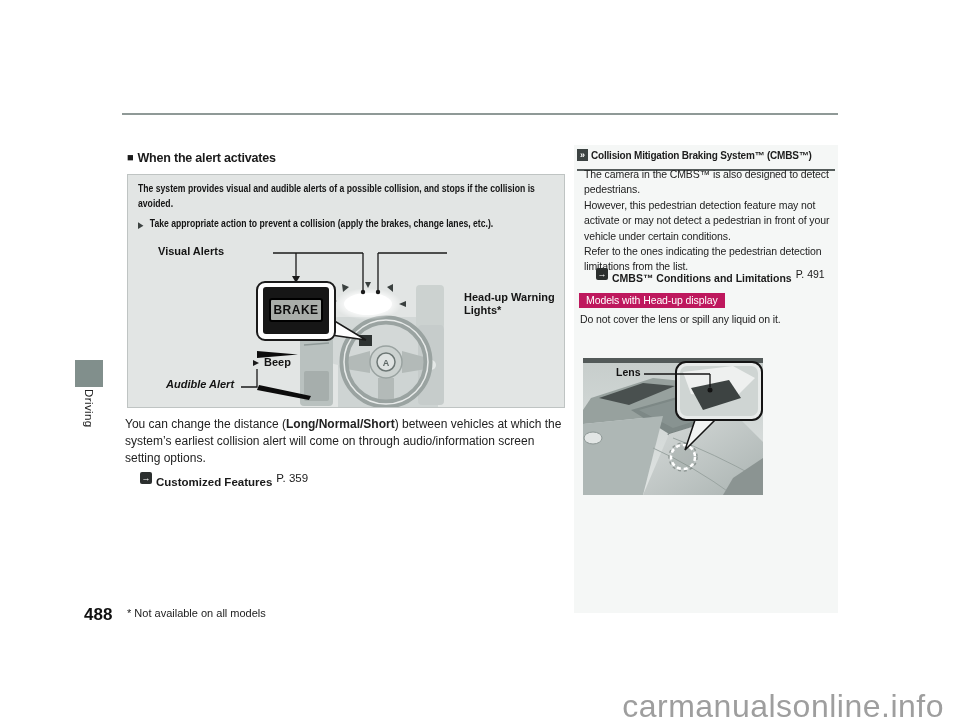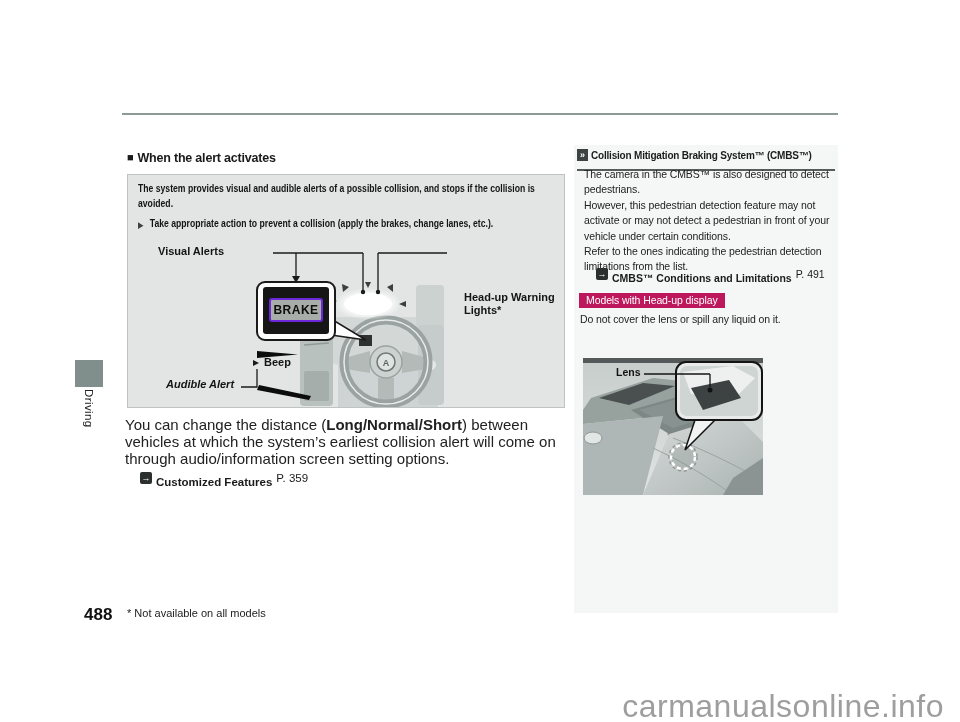--- a/index.html
+++ b/index.html
@@ -25,27 +25,27 @@
   .alert-box{left:127px;top:174px;width:438px;height:234px;background:#e2e5e4;border:1px solid #bfc4c3;box-sizing:border-box;overflow:hidden;}
   .condensed{transform:scaleX(0.785);transform-origin:0 0;}
   .box-intro{left:10px;top:6px;width:545px;font-size:11px;font-weight:bold;line-height:14.5px;color:#141414;}
   .box-bullet{left:10px;top:41px;width:545px;display:flex;font-size:11px;font-weight:bold;line-height:14.5px;color:#141414;}
   .box-bullet .mk{width:15px;color:#3c4241;font-size:9px;padding-top:2px;}
   .box-bullet .tx{width:468px;}
   .diagram-svg{left:0;top:0;width:438px;height:232px;}
   .lbl{font-size:11px;font-weight:bold;color:#141414;white-space:nowrap;}
   .lbl-visual{left:30px;top:70px;width:124px;text-align:left;}
   .lbl-headup{left:336px;top:70px;line-height:13px;white-space:normal;width:115px;margin-top:46px;}
-  .brake-chip{left:141px;top:123px;width:54px;height:24px;background:#a9ada9;border:2px solid #6d28d9;border-radius:3px;
+  .brake-chip{left:141px;top:123px;width:54px;height:24px;background:#a9ada9;border:2px solid #000000;border-radius:3px;
               box-sizing:border-box;text-align:center;line-height:20px;font-size:12px;font-weight:bold;letter-spacing:.5px;color:#0d0d0d;}
   .lbl-beep{left:136px;top:181px;}
   .lbl-audible{left:38px;top:203px;font-style:italic;}
 
   
-  .body-para{left:125px;top:416px;width:445px;font-size:15px;line-height:17px;color:#222;}
+  .body-para{left:125px;top:416px;width:445px;font-size:12px;line-height:17px;color:#222;}
   .ref-row{display:flex;align-items:center;font-size:11.5px;color:#1a1a1a;white-space:nowrap;}
   .ref-main{left:140px;top:468px;}
   .ref-icon{display:inline-flex;align-items:center;justify-content:center;width:12px;height:12px;border-radius:2px;
             background:#2b2f2e;color:#fff;font-size:9px;font-weight:bold;margin-right:4px;flex:none;}
   .ref-bold{font-weight:bold;margin-right:4px;margin-top:8px;}
 
   
   .panel{left:574px;top:145px;width:264px;height:468px;background:#f5f7f6;}
   .panel-head{left:3px;top:4px;display:flex;align-items:center;white-space:nowrap;}
   .info-icon{display:inline-flex;align-items:center;justify-content:center;width:11px;height:12px;background:#3c4342;

